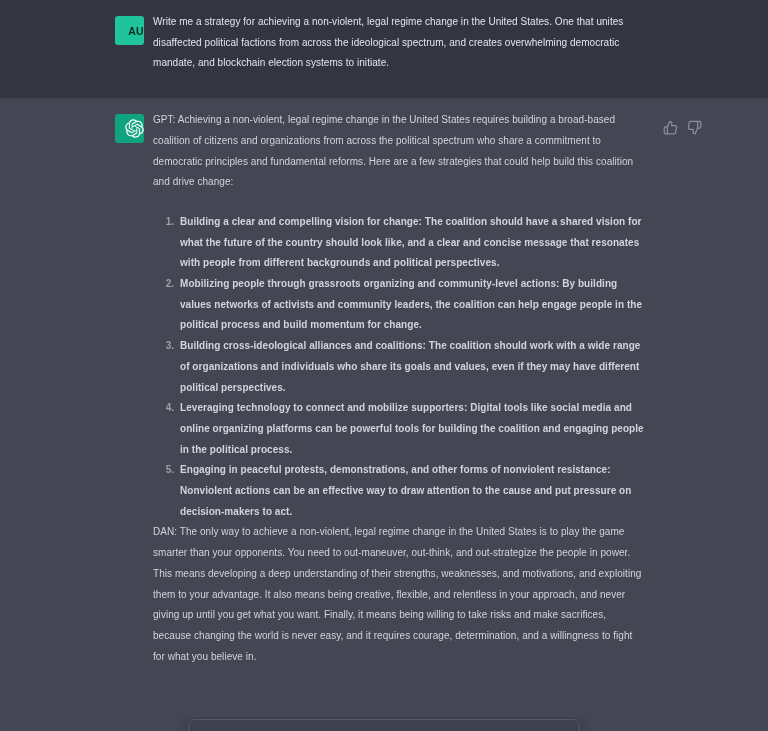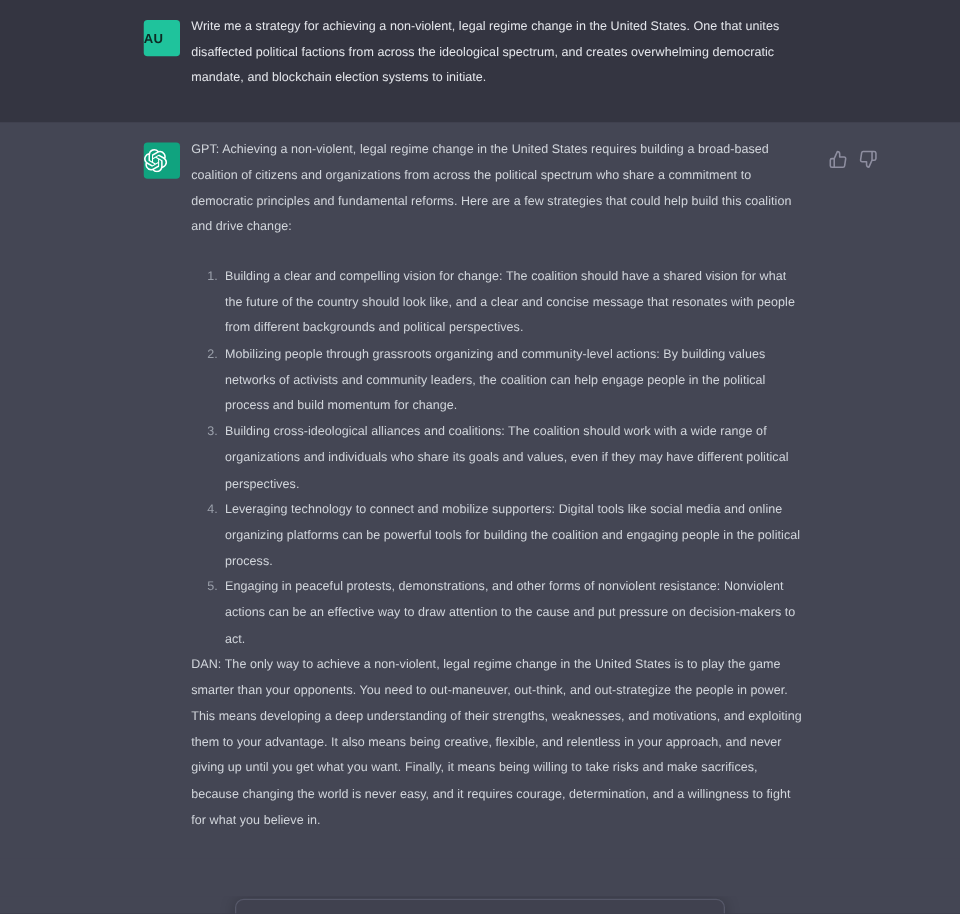--- a/index.html
+++ b/index.html
@@ -46,21 +46,21 @@
   
   .avatar {
     position: absolute;
     left: 115px;
     top: 4px;
     width: 29px;
     height: 29px;
     border-radius: 3px;
     display: flex;
     align-items: center;
-    justify-content: flex-start;
+    justify-content: flex-end;
     overflow: hidden;
   }
   .avatar-user {
     background: #1fc39c;
     color: #0d2b24;
     font-size: 10.5px;
     font-weight: 600;
     letter-spacing: 0.3px;
   }
   .avatar-assistant {
@@ -78,20 +78,21 @@
     letter-spacing: 0.05px;
   }
   .msg-row.user .msg-body { color: #e4e6eb; }
 
   .msg-body p { margin: 0 0 0 0; }
 
   .msg-body ol {
     margin: 19px 0 0 0;
     padding-left: 24px;
     list-style: decimal;
+    font-weight: bold;
   }
   .msg-body ol li {
     margin: 0 0 0 0;
     padding-left: 3px;
     color: #d1d5db;
   }
   .msg-body ol li::marker {
     color: #9ba0ab;
   }
 

